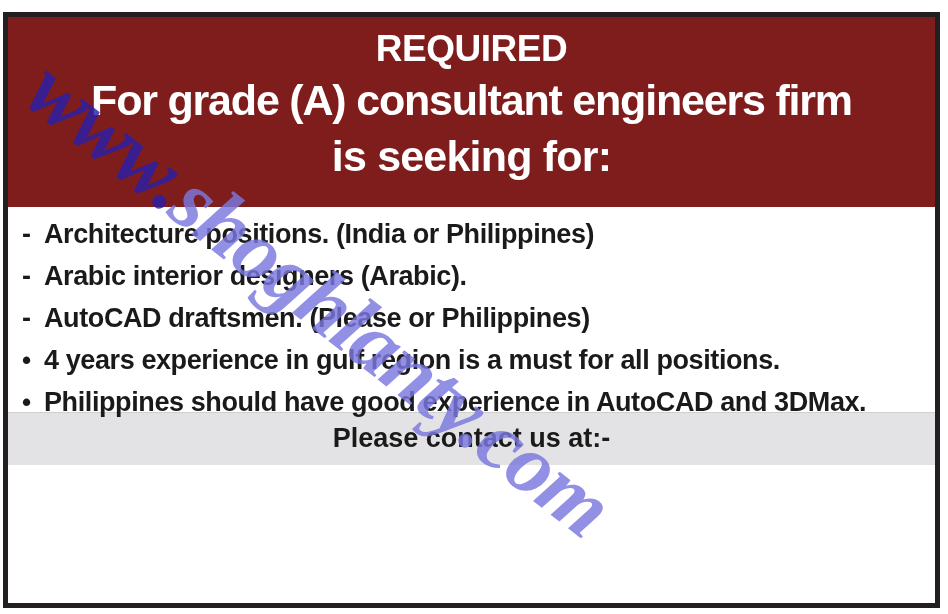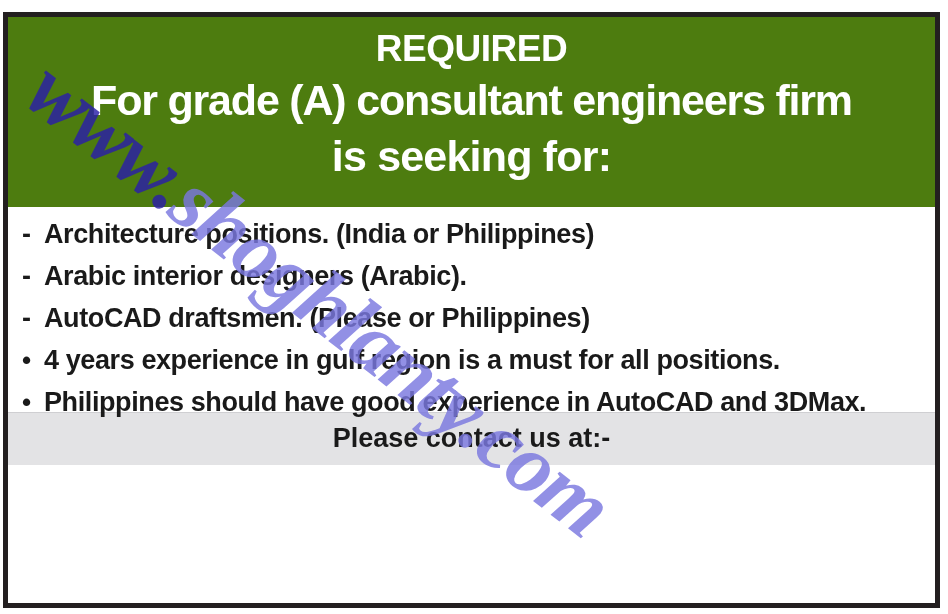--- a/index.html
+++ b/index.html
@@ -31,21 +31,21 @@
     width: 100%;
     height: 100%;
     box-sizing: border-box;
     border: 5px solid #231f20;
     background: #ffffff;
     overflow: hidden;
   }
 
   
   #ad-header {
-    background: #4d7c0f;
+    background: #7f1d1d;
     color: #ffffff;
     box-sizing: border-box;
     padding: 4px 10px 6px 10px;
     height: 190px;
     position: relative;
   }
   .hdr-line {
     text-align: center;
     font-weight: bold;
     letter-spacing: -0.5px;

